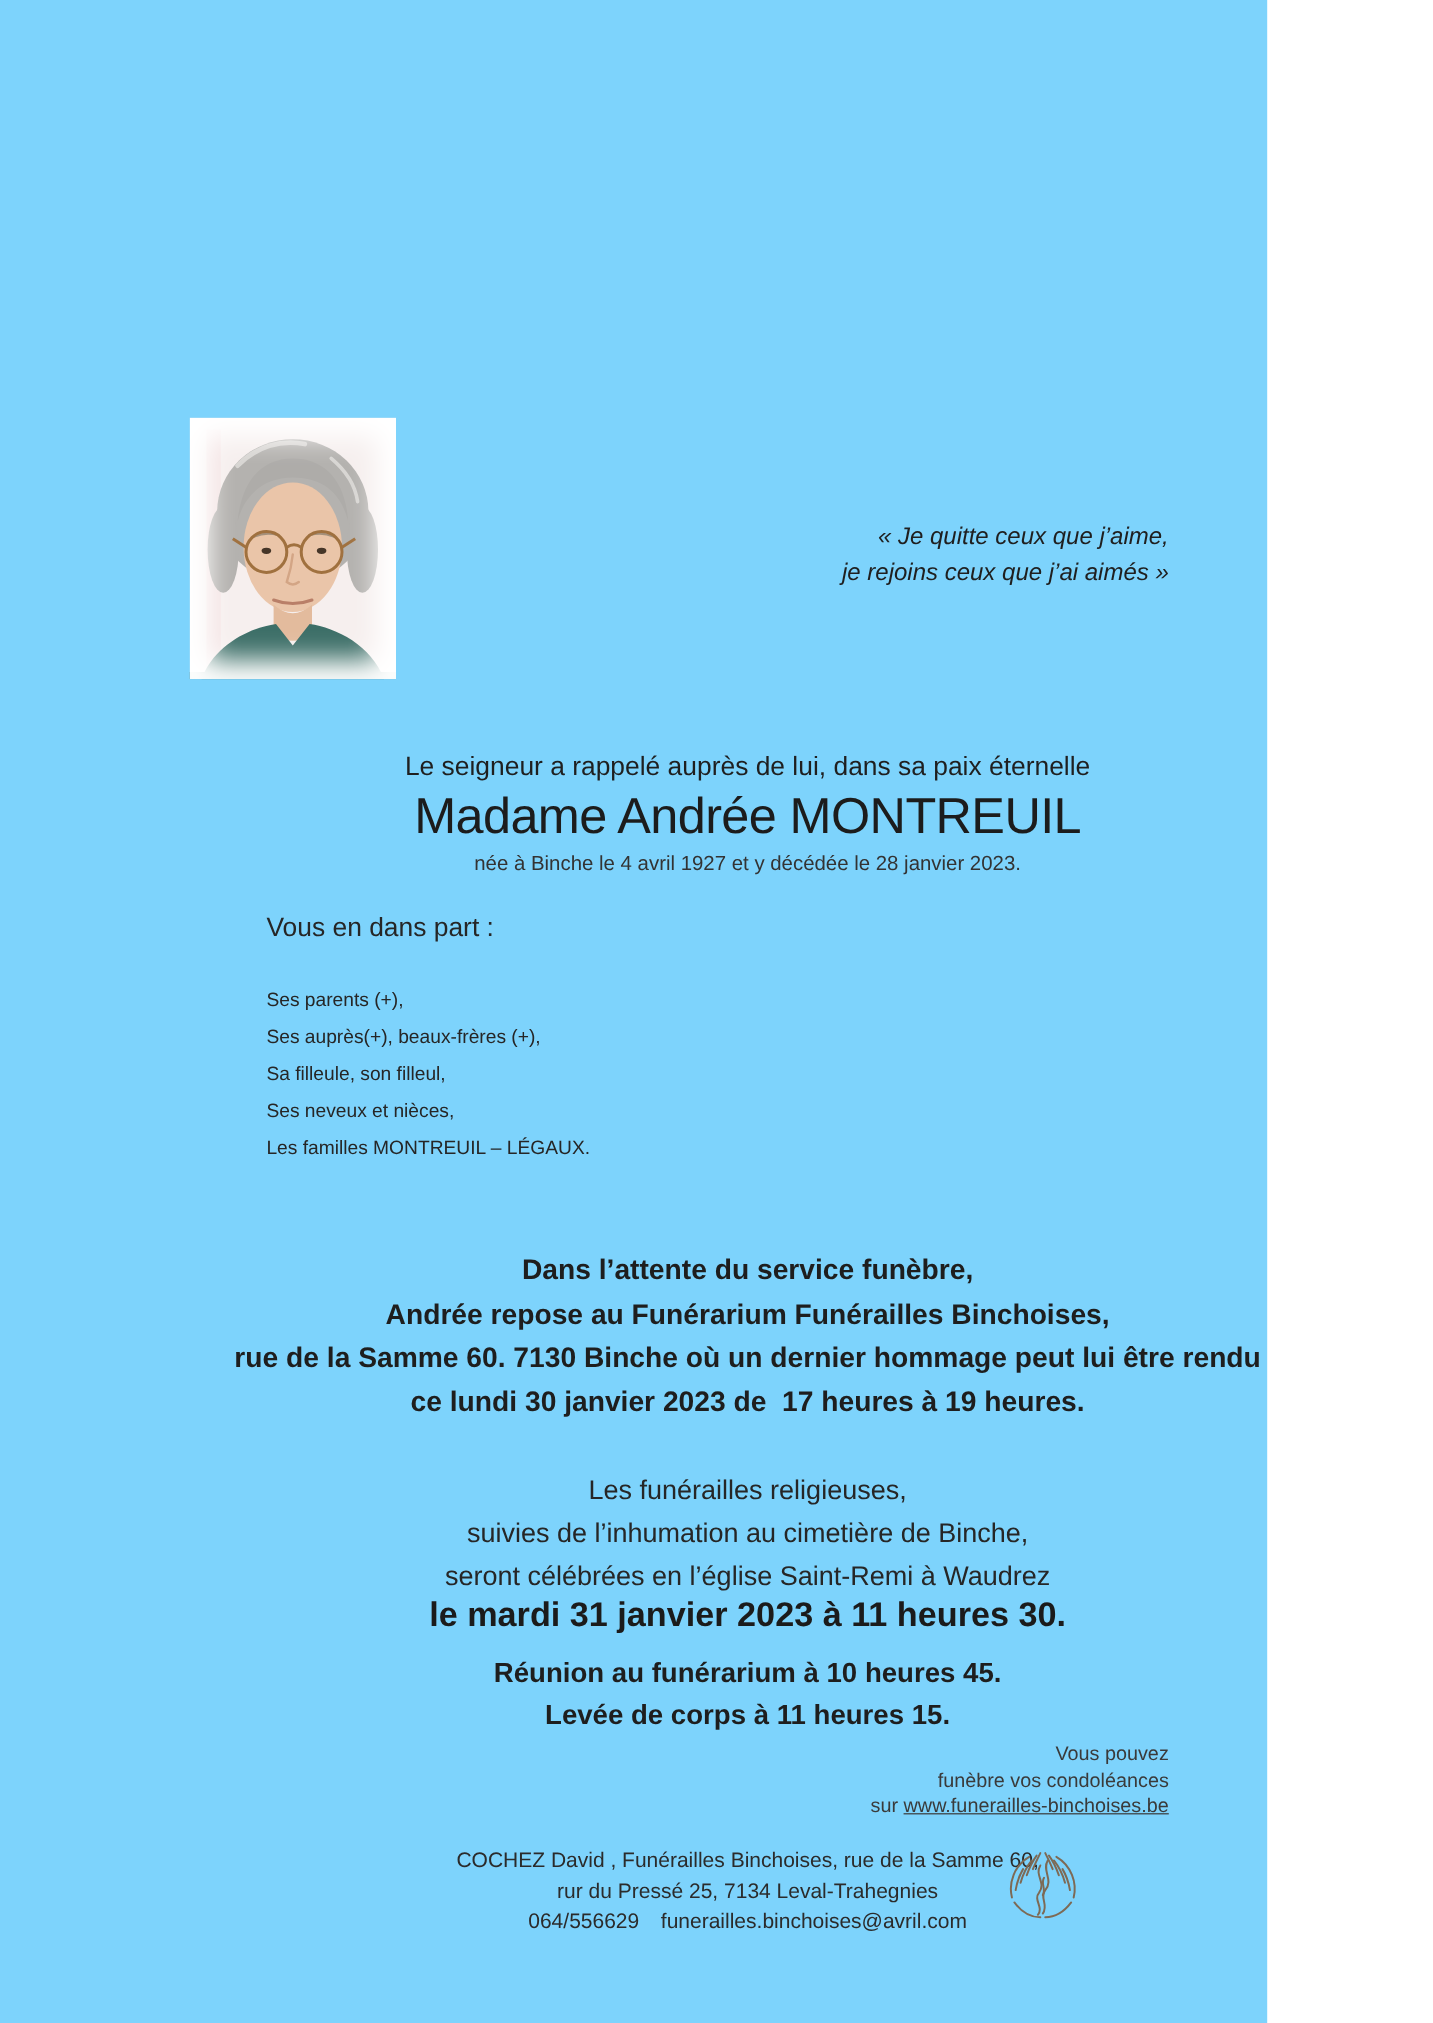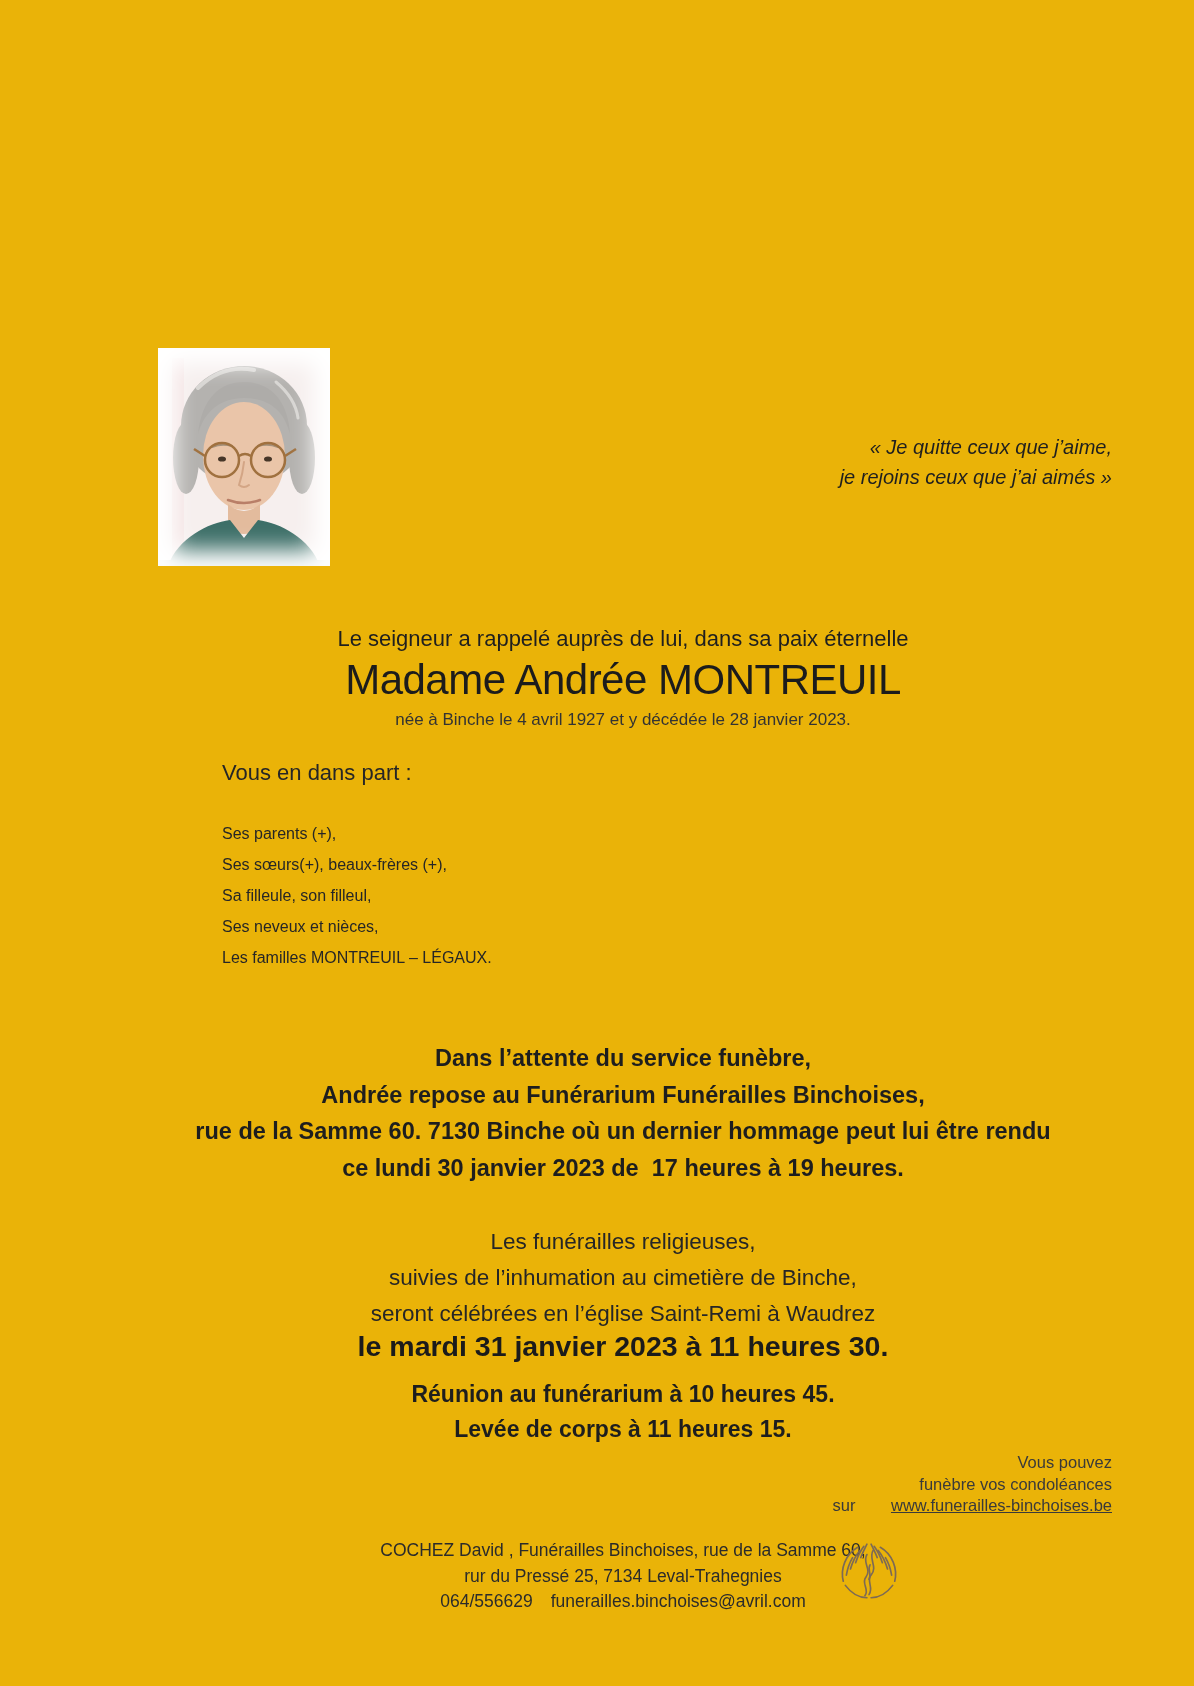--- a/index.html
+++ b/index.html
@@ -1,22 +1,23 @@
 <!DOCTYPE html>
 <html><head>
 <meta charset="utf-8">
 <style>
   html,body{margin:0;padding:0;background:#ffffff;}
   .page{
     position:relative;
-    width:1194px;height:1686px;
-    background:#eab308;
+    width:1044px;height:1686px;
+    background:#7dd3fc;
     overflow:hidden;
     font-family:"Liberation Sans", sans-serif;
     color:#262626;
+    padding-left:12px;
   }
   
   .photo{
     position:absolute;left:158px;top:348px;width:172px;height:218px;
   }
   .photo svg{display:block;width:100%;height:100%;}
   .photo .fade{
     position:absolute;inset:0;
     box-shadow:inset 0 0 22px 16px #ffffff;
     pointer-events:none;
@@ -47,21 +48,21 @@
   
   .funeral{top:1224px;font-size:22.5px;line-height:36px;color:#262626;}
   .funeral-date{top:1330px;font-weight:bold;font-size:28.5px;color:#1b1b1b;}
   .meeting{top:1381px;font-weight:bold;font-size:23px;color:#1e1e1e;}
   .levee{top:1416px;font-weight:bold;font-size:23px;color:#1e1e1e;}
   
   .condolences{
     position:absolute;top:1452px;right:82px;
     text-align:right;font-size:16.5px;line-height:21.5px;color:#3a3a3a;
   }
-  .condolences a{color:#3a3a3a;text-decoration:underline;cursor:pointer;margin-left:31px;}
+  .condolences a{color:#3a3a3a;text-decoration:underline;cursor:pointer;}
   
   .footer{top:1538px;font-size:17.5px;line-height:25.5px;color:#2b2b2b;}
   .footer .phone{margin-right:18px;}
   .logo{position:absolute;left:833px;top:1540px;width:72px;height:64px;}
   .logo svg{display:block;width:100%;height:100%;}
 </style>
 </head>
 <body>
 
 <div class="page">
@@ -112,21 +113,21 @@
     <div>je rejoins ceux que j’ai aimés »</div>
   </div>
 
   <div class="centered intro">Le seigneur a rappelé auprès de lui, dans sa paix éternelle</div>
   <h1 class="centered name">Madame Andrée MONTREUIL</h1>
   <div class="centered dates">née à Binche le 4 avril 1927 et y décédée le 28 janvier 2023.</div>
 
   <div class="announce">Vous en dans part :</div>
   <div class="family">
     <div>Ses parents (+),</div>
-    <div>Ses sœurs(+), beaux-frères (+),</div>
+    <div>Ses auprès(+), beaux-frères (+),</div>
     <div>Sa filleule, son filleul,</div>
     <div>Ses neveux et nièces,</div>
     <div>Les familles MONTREUIL – LÉGAUX.</div>
   </div>
 
   <div class="centered wake">
     <div>Dans l’attente du service funèbre,</div>
     <div>Andrée repose au Funérarium Funérailles Binchoises,</div>
     <div>rue de la Samme 60. 7130 Binche où un dernier hommage peut lui être rendu</div>
     <div>ce lundi 30 janvier 2023 de  17 heures à 19 heures.</div>

